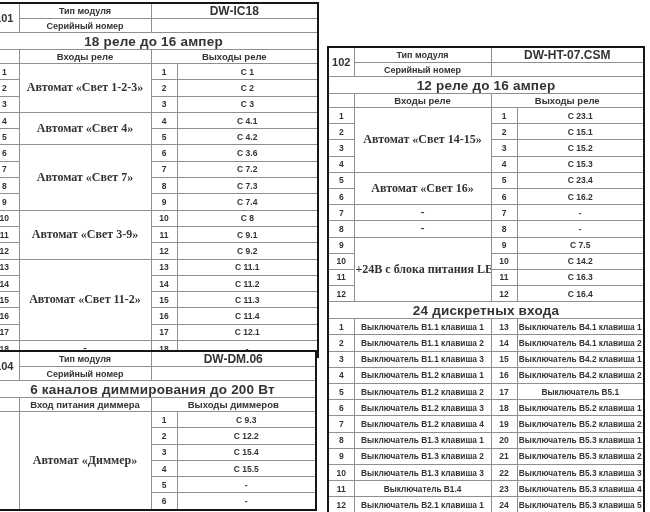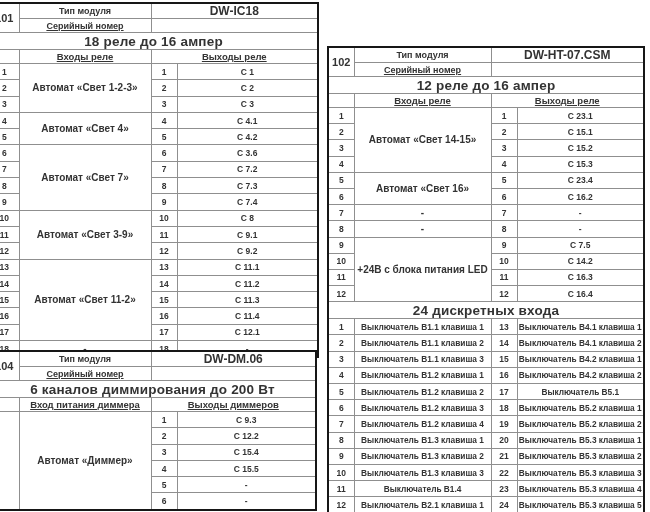--- a/index.html
+++ b/index.html
@@ -24,24 +24,24 @@
     vertical-align: middle;
     color: #333333;
     font-weight: 700;
     overflow: hidden;
     white-space: nowrap;
   }
   td.idcell   { font-size: 11px; color:#111; }
   td.lbl      { font-size: 9px;  height: 14px; }
   td.val      { font-size: 12px; }
   td.banner   { font-size: 13.5px; color:#111; height: 16px; letter-spacing: 0.2px; }
-  tr.colhdr td{ font-size: 9.5px; height: 13px; text-decoration: underline; }
-  tr.hdr2 td  { height: 13px; text-decoration: underline; }
+  tr.colhdr td{ font-size: 9.5px; height: 13px; }
+  tr.hdr2 td  { height: 13px; }
   td.num-cell { font-size: 8.5px; }
-  td.in-cell  { font-size: 10px; }
+  td.in-cell  { font-size: 12px; font-family: Liberation Serif, serif; }
   td.out-cell { font-size: 8.5px; }
   td.disc-cell{ font-size: 8.3px; }
   .t101 { left: -12px; top: 2px;   width: 329px; }
   .t102 { left: 327px; top: 2px;   width: 316px; margin-top: 44px; }
   .t104 { left: -12px; top: 350px; width: 327px; }
   .t101 tr.r td { height: 15.3px; }
   .t102 tr.r td { height: 15.2px; }
   .t102 tr.d td { height: 15.2px; }
   .t104 tr.r td { height: 15.3px; }
 </style>

